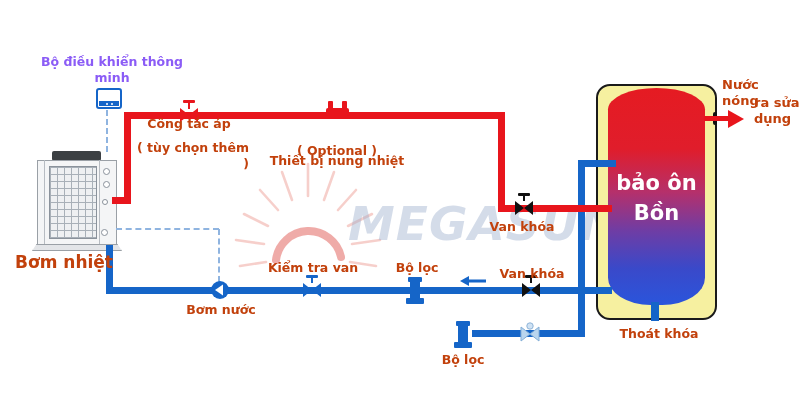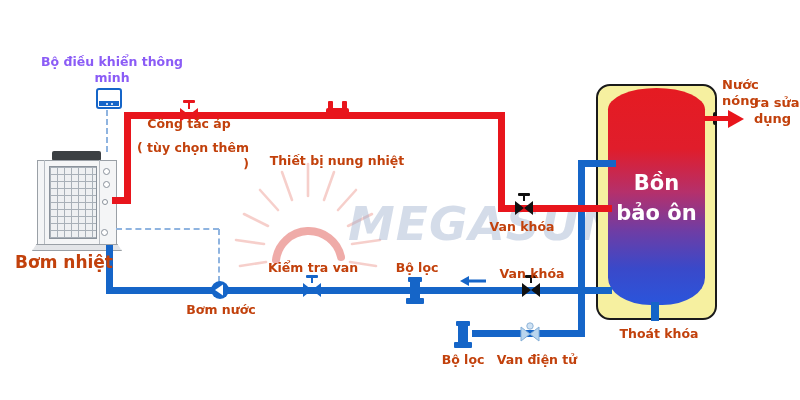--- a/index.html
+++ b/index.html
@@ -76,22 +76,22 @@
       <line x1="124" y1="92" x2="152" y2="88"></line>
       <line x1="122" y1="110" x2="148" y2="114"></line>
     </g>
     <path d="M48,108 A33,33 0 0 1 113,105" fill="none" stroke="#dd4b44" stroke-width="8" stroke-linecap="round" opacity=".75"></path>
   </svg>
   <div class="wm-text"><span>MEGASUN</span><sup>®</sup></div>
 
   <div class="tank-outer"></div>
   <div class="tank-inner"></div>
   <div class="tank-name">
+    <div>bảo ôn</div>
     <div>Bồn</div>
-    <div>bảo ôn</div>
   </div>
 
   <div class="hp-fan"></div>
   <div class="hp-body"></div>
   <div class="hp-grille"></div>
   <div class="hp-seam"></div>
   <div class="hp-seam2"></div>
   <div class="hp-circle" style="left:103px;top:168px;"></div>
   <div class="hp-circle" style="left:103px;top:181px;"></div>
   <div class="hp-circle" style="left:102px;top:199px;width:6px;height:6px;"></div>
@@ -204,31 +204,31 @@
         <polygon points="19,5 10,12 19,19"></polygon>
     </g>
   </svg>
 
   <div class="lbl navy" style="left:32px;top:54px;width:160px;">Bộ điều khiển thông minh</div>
 
   <div class="lbl" style="left:129px;top:116px;width:120px;">Công tắc áp</div>
   <div class="lbl" style="left:129px;top:140px;width:120px;text-align:right;">( tùy chọn thêm )</div>
 
   <div class="lbl" style="left:267px;top:126px;width:140px;margin-top:27px;">Thiết bị nung nhiệt</div>
+  <div class="lbl" style="left:267px;top:143px;width:140px;">( Optional )</div>
 
   <div class="lbl" style="left:482px;top:219px;width:80px;">Van khóa</div>
 
   <div class="lbl left" style="left:722px;top:77px;width:76px;font-size:13px;">Nước nóng</div>
   <div class="lbl left" style="left:754px;top:95px;width:76px;font-size:13px;">ra sửa dụng</div>
 
   <div class="lbl big" style="left:4px;top:252px;width:120px;">Bơm nhiệt</div>
 
   <div class="lbl" style="left:253px;top:260px;width:120px;">Kiểm tra van</div>
   <div class="lbl" style="left:171px;top:302px;width:100px;">Bơm nước</div>
   <div class="lbl" style="left:377px;top:260px;width:80px;">Bộ lọc</div>
   <div class="lbl" style="left:492px;top:266px;width:80px;">Van khóa</div>
 
   <div class="lbl" style="left:423px;top:352px;width:80px;">Bộ lọc</div>
-  <div class="lbl" style="left:487px;top:352px;width:100px;">Van điện tử</div>
 
   <div class="lbl" style="left:609px;top:326px;width:100px;">Thoát khóa</div>
 
 </div>
 
 </body></html>

